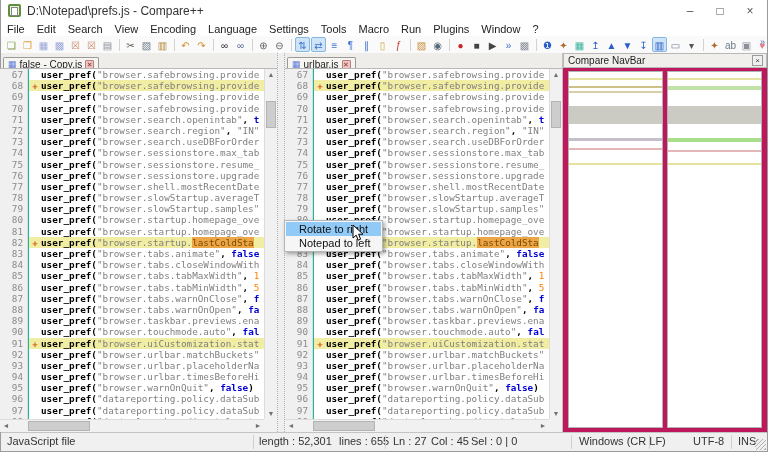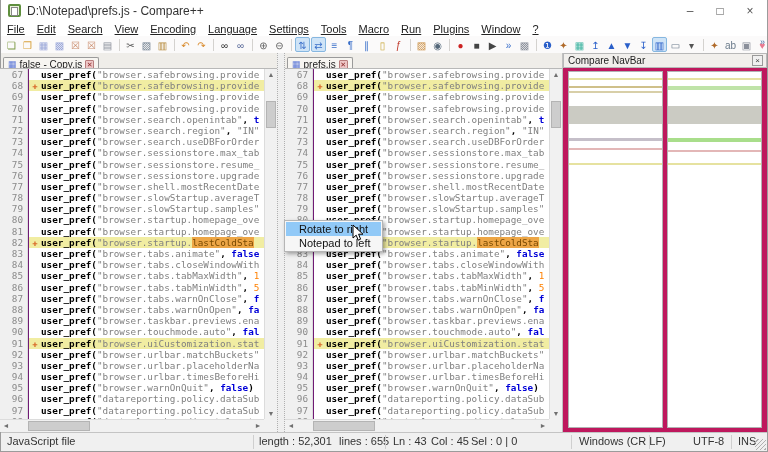--- a/index.html
+++ b/index.html
@@ -14,42 +14,42 @@
   .npp-icon::after { content:""; position:absolute; left:1px; top:1px; width:5px; height:7px;
               background:#fff; border:1px solid #888; }
   .title-text { position:absolute; left:26px; top:4px; font-size:12px; color:#333; }
   .win-btn { position:absolute; top:0; width:30px; height:22px; text-align:center;
              line-height:22px; font-size:12px; color:#555; }
   .btn-min { right:62px; } .btn-max { right:32px; } .btn-close { right:2px; }
 
   
   .menubar { position:absolute; left:1px; top:22px; right:1px; height:14px; background:#fff;
              font-size:11px; color:#222; white-space:nowrap; }
-  .menu-item { display:inline-block; padding:0 6px; line-height:14px;text-decoration:underline; }
+  .menu-item { display:inline-block; padding:0 6px; line-height:14px; }
 
   
   .toolbar { position:absolute; left:1px; top:36px; right:1px; height:17px; background:#fbfafa;
              display:flex; align-items:center; padding-left:3px; overflow:hidden; }
   .tb-ico { width:15px; height:15px; margin-right:1px; text-align:center; line-height:15px;
             font-size:10px; border:1px solid transparent; border-radius:2px; flex:0 0 auto; }
   .tb-ico.pressed { background:#cfe4f7; border-color:#86b7e0; }
   .tb-sep { width:1px; height:12px; background:#d4d2cf; margin:0 3px; flex:0 0 auto; }
   .tb-overflow { position:absolute; right:3px; top:37px; font-size:9px; color:#4a6fa5; }
 
   
   .tabbar { position:absolute; top:53px; height:15px; background:#efede9; border-bottom:0; }
   .tabbar.left { left:1px; width:276px; } .tabbar.right { left:285px; width:277px; }
   .tab { display:inline-flex; align-items:center; gap:3px; margin-left:2px; height:15px;
          padding:0 4px; background:#f7f5f1; border:1px solid #9a9a9a; border-bottom:none;
          border-radius:2px 2px 0 0; font-size:10px; color:#222; }
   .tab-floppy { color:#5f7ad9; font-size:9px; line-height:9px; }
   .tab-close { width:9px; height:9px; background:#eec6c6; border:1px solid #b97e7e; color:#8f2f2f;
                font-size:7px; line-height:7px; text-align:center; border-radius:1px; }
 
-  .editor { position:absolute; top:68px; width:277px; height:364px; background:#701a75;
+  .editor { position:absolute; top:68px; width:277px; height:364px; background:#14b8a6;
             border-top:1px solid #b8b8b8; }
   .editor.left { left:0px; } .editor.right { left:285px; }
   .gutter { position:absolute; left:0; top:0; width:28px; height:351px; background:#f0f0f0;
             border-right:1px solid #dcdcdc; overflow:hidden; }
   .gutter .row { text-align:right; padding-right:4px; color:#8a8a8a; }
   .markcol { position:absolute; left:29px; top:0; width:12px; height:351px; background:#fff; overflow:hidden; }
   .markcol .row { text-align:center; }
   .marker-glyph { color:#d96c2c; font-size:9px; font-weight:bold; }
   .textcol { position:absolute; left:41px; top:0; width:223px; height:351px; overflow:hidden; background:#fff; }
   .row { height:11.2px; line-height:11.2px; font-family:"DejaVu Sans Mono", monospace;
@@ -180,21 +180,21 @@
 <div class="tabbar left">
   <span class="tab">
     <span class="tab-floppy">▦</span>
     <span>false - Copy.js</span>
     <span class="tab-close">✕</span>
   </span>
 </div>
 <div class="tabbar right">
   <span class="tab">
     <span class="tab-floppy">▦</span>
-    <span>prefs.js</span>
+    <span>urlbar.js</span>
     <span class="tab-close">✕</span>
   </span>
 </div>
 
 <div class="editor left">
   <div class="gutter">
       <div class="row">67</div>
       <div class="row">68</div>
       <div class="row">69</div>
       <div class="row">70</div>
@@ -459,21 +459,21 @@
     <polygon points="1,1 1,14 4.2,11.2 6.2,16.2 8.6,15.2 6.6,10.2 11,10.2" fill="#ffffff" stroke="#000000" stroke-width="1"></polygon>
   </svg>
 </div>
 
 <div class="statusbar">
   <span class="sb-field" style="left:6px">JavaScript file</span>
   <div class="sb-div" style="left:252px"></div>
   <span class="sb-field" style="left:258px">length : 52,301</span>
   <span class="sb-field" style="left:338px">lines : 655</span>
   <div class="sb-div" style="left:384px"></div>
-  <span class="sb-field" style="left:392px">Ln : 43</span>
+  <span class="sb-field" style="left:392px">Ln : 27</span>
   <span class="sb-field" style="left:430px">Col : 45</span>
   <span class="sb-field" style="left:470px">Sel : 0 | 0</span>
   <div class="sb-div" style="left:570px"></div>
   <span class="sb-field" style="left:578px">Windows (CR LF)</span>
   <div class="sb-div" style="left:648px"></div>
   <span class="sb-field" style="left:692px">UTF-8</span>
   <div class="sb-div" style="left:730px"></div>
   <span class="sb-field" style="left:737px">INS</span>
   <div class="grip"></div>
 </div>

